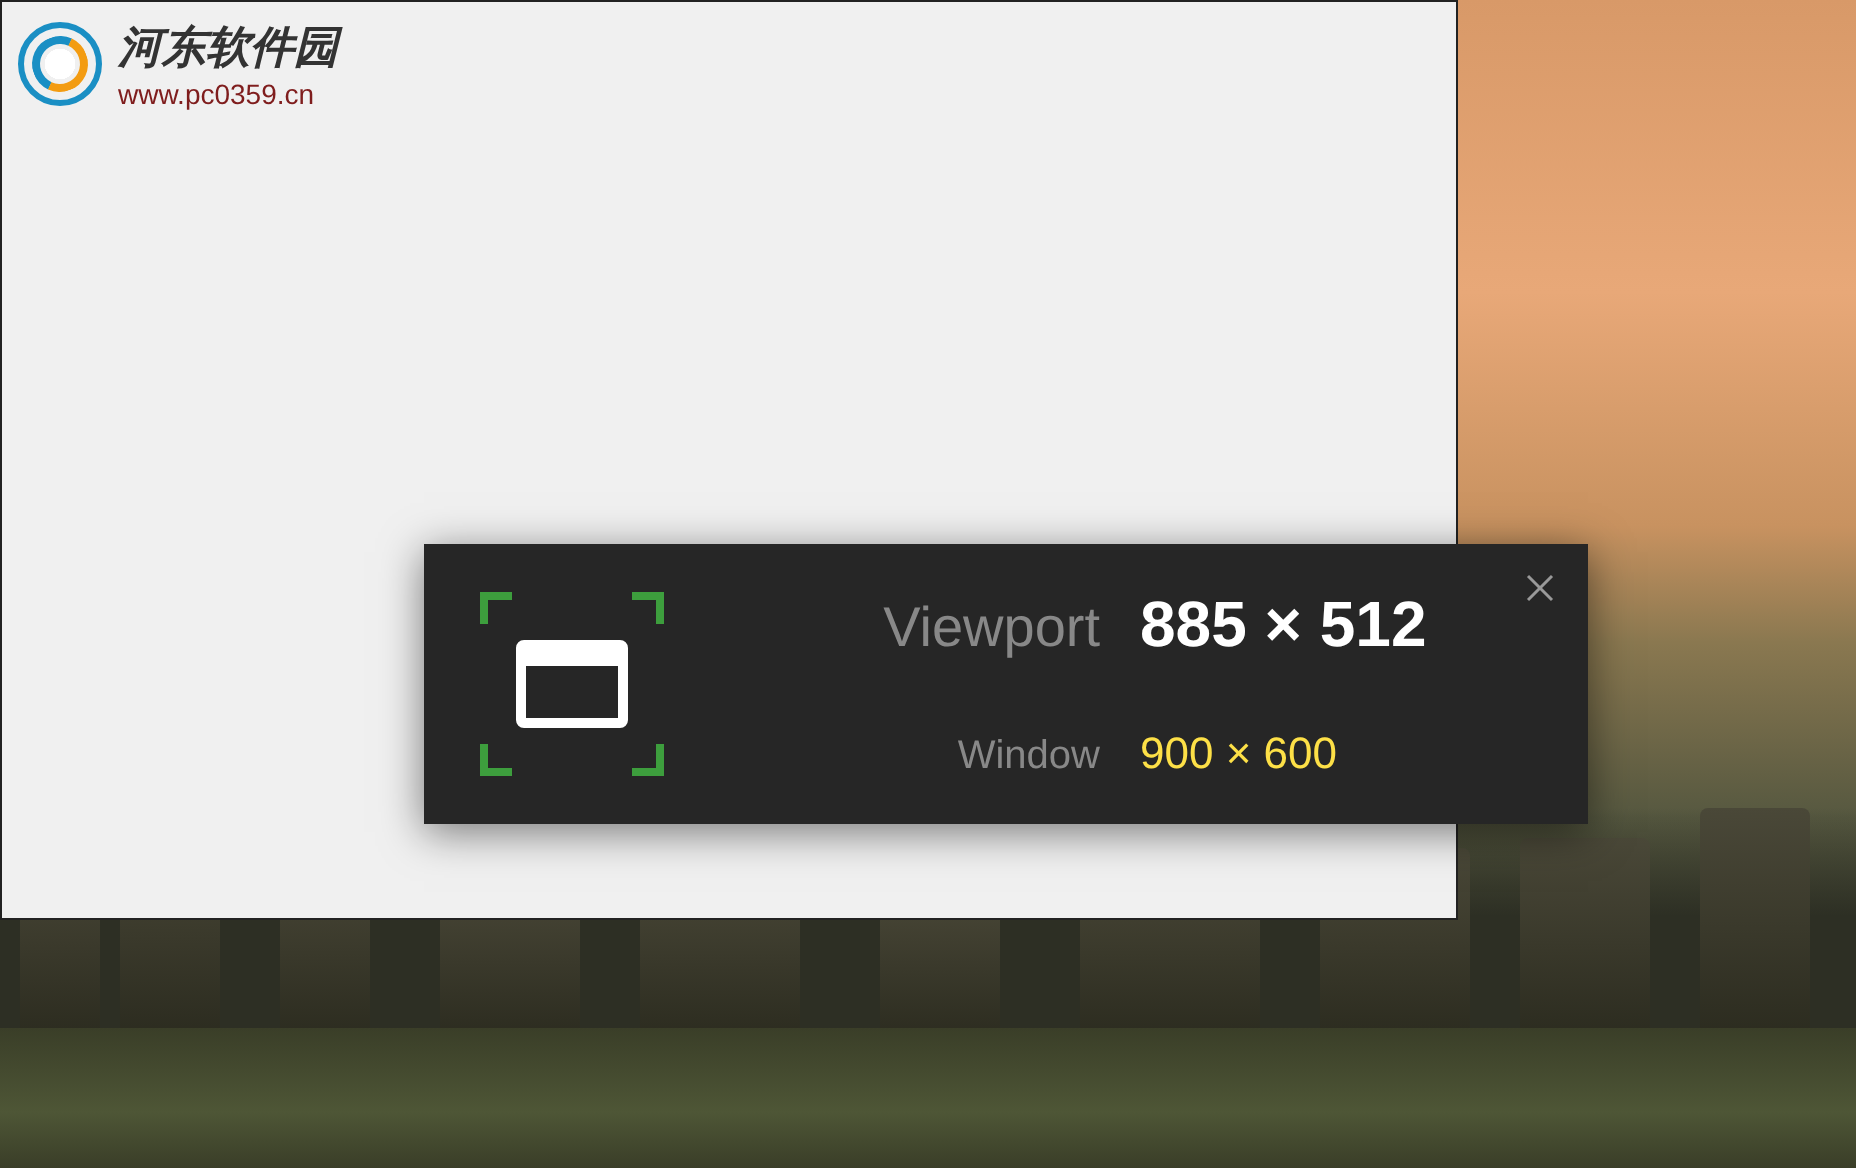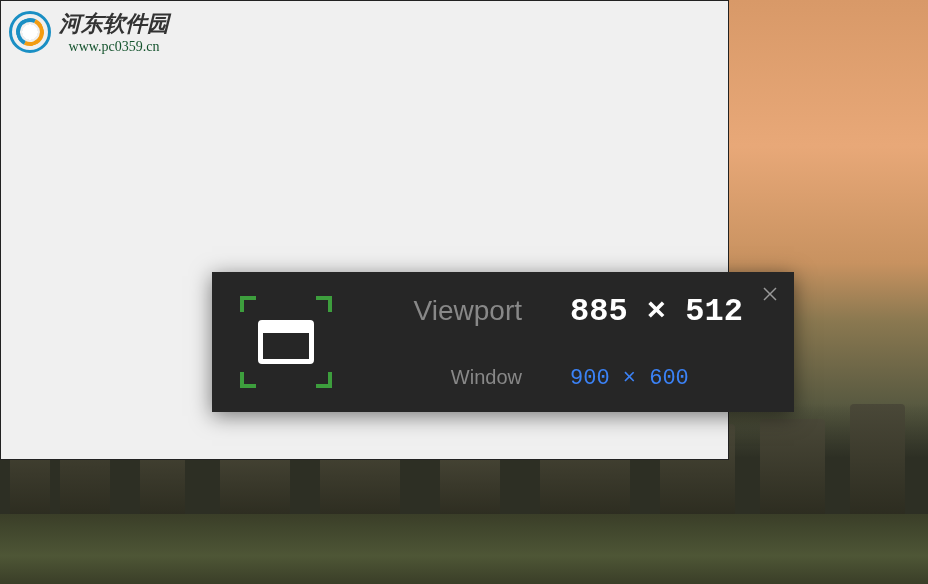--- a/index.html
+++ b/index.html
@@ -134,23 +134,22 @@
     .watermark-title {
       font-size: 22px;
       font-weight: bold;
       color: #333;
       font-family: "SimHei", "Microsoft YaHei", sans-serif;
       font-style: italic;
     }
     
     .watermark-url {
       font-size: 14px;
-      color: #14532d;
-      font-family: Liberation Serif, serif;
-      text-align: center;
+      color: #7f1d1d;
+      font-family: Liberation Sans, sans-serif;
     }
     
     .overlay-panel {
       position: absolute;
       left: 212px;
       top: 272px;
       width: 582px;
       height: 140px;
       background: #262626;
       box-shadow: 0 4px 20px rgba(0,0,0,0.5);
@@ -226,21 +225,21 @@
       display: flex;
       flex-direction: column;
       gap: 12px;
       margin-left: 30px;
     }
     
     .info-row {
       display: flex;
       align-items: baseline;
       justify-content: flex-end;
-      gap: 48px;
+      gap: 20px;
     }
     
     .info-label {
       color: #888;
       font-size: 28px;
       font-weight: 300;
       text-align: right;
       width: 150px;
     }
     
@@ -248,27 +247,26 @@
       font-size: 20px;
       margin-top: 24px;
     }
     
     .info-value {
       color: #fff;
       font-size: 32px;
       font-weight: 600;
       text-align: left;
       width: 200px;
-      font-family: Liberation Mono, monospace;
     }
     
     .info-value.small {
       font-size: 22px;
       font-weight: 400;
-      color: #3b82f6;
+      color: #fde047;
     }
     
     .close-button {
       position: absolute;
       top: 12px;
       right: 14px;
       width: 20px;
       height: 20px;
       cursor: pointer;
       display: flex;

